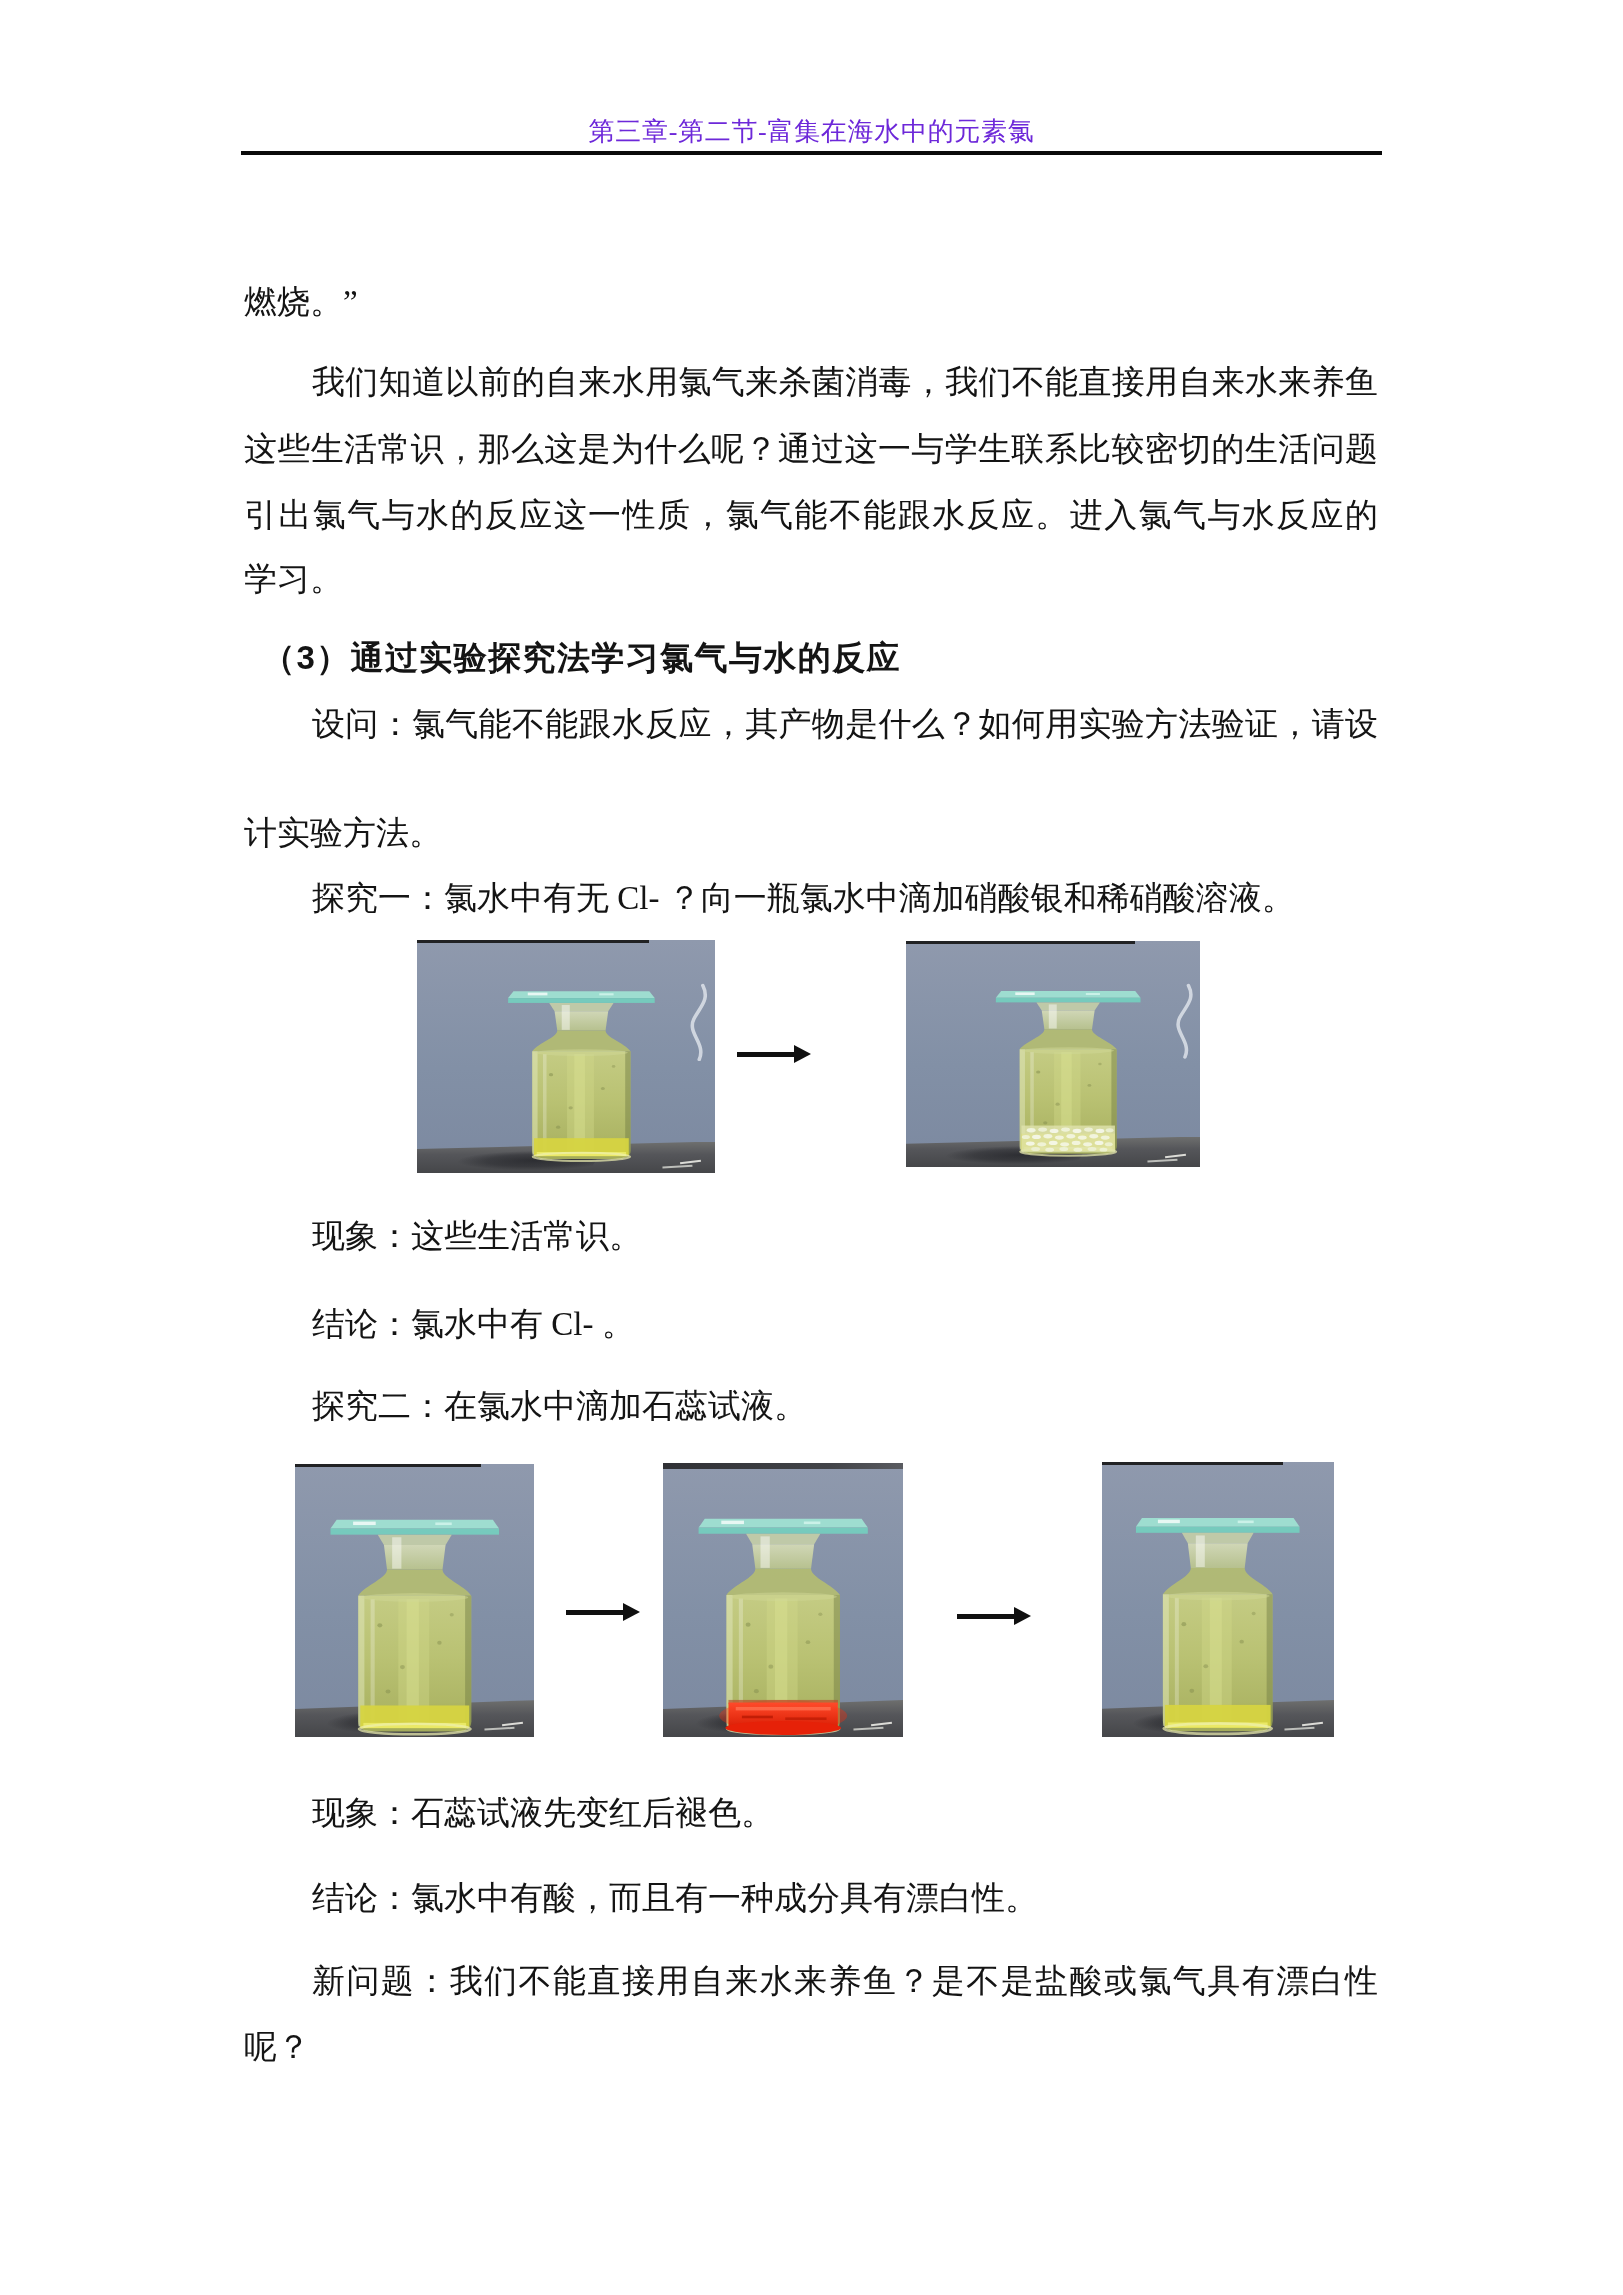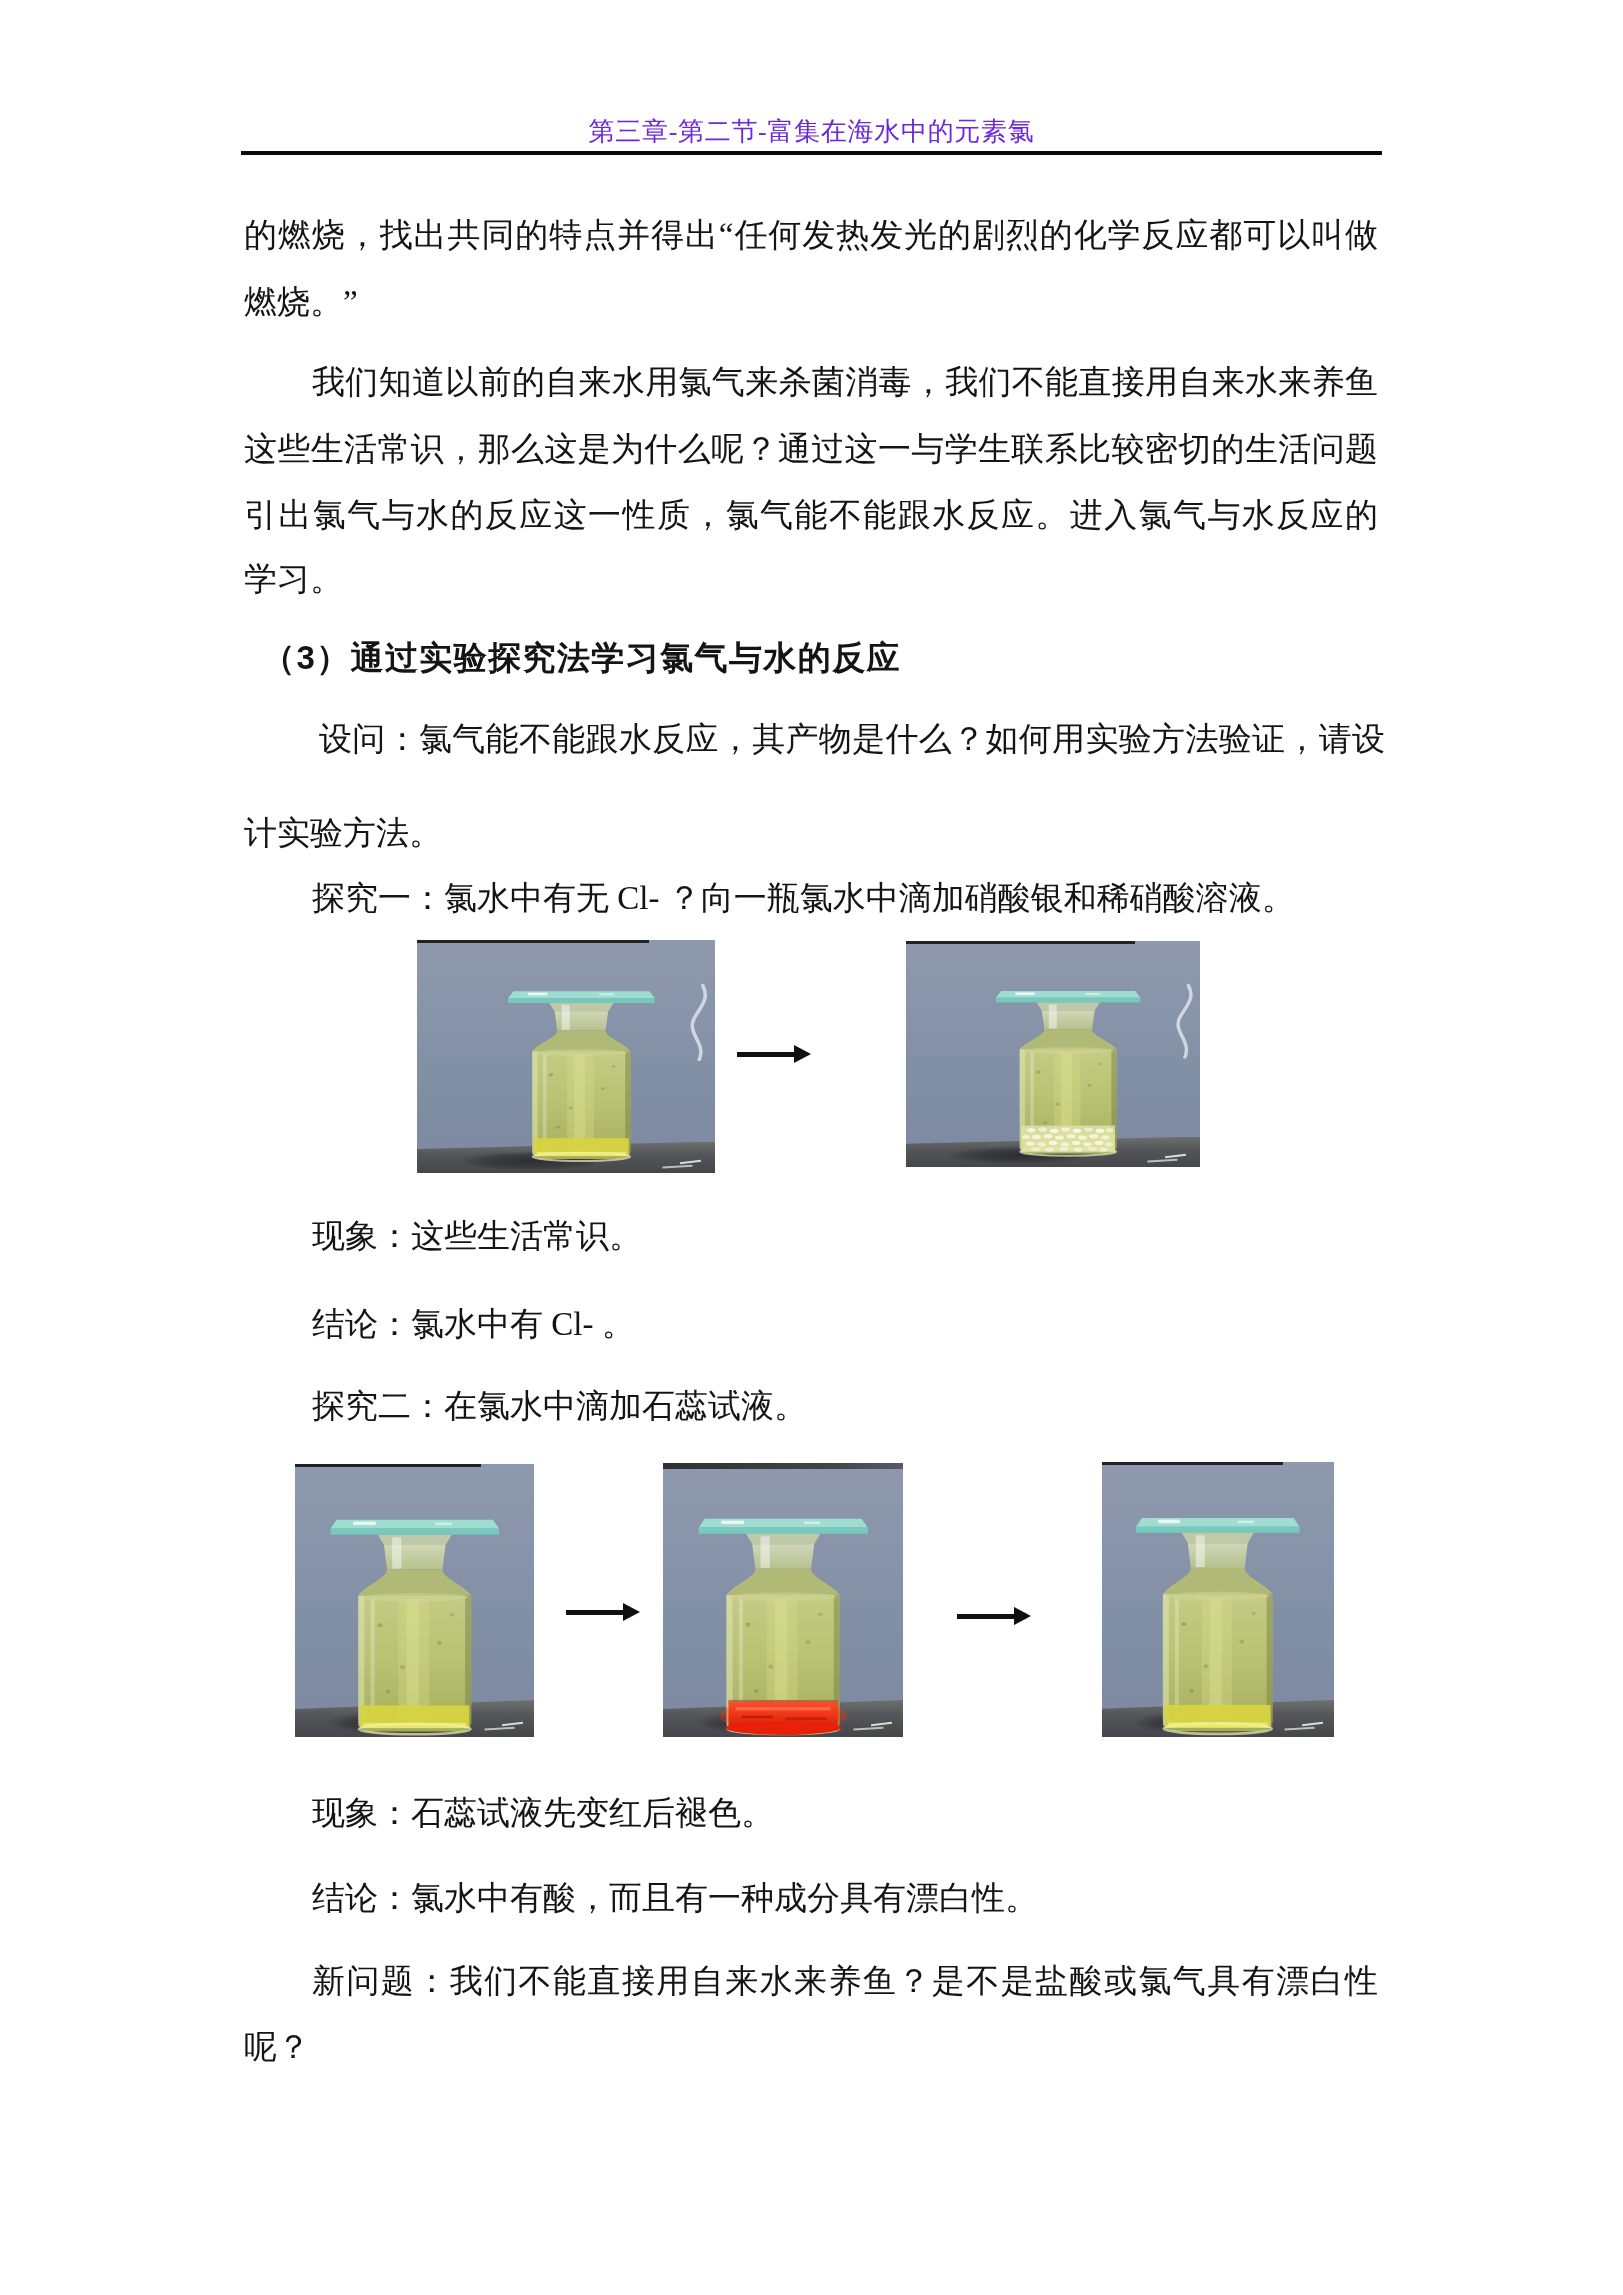--- a/index.html
+++ b/index.html
@@ -143,31 +143,30 @@
       <path d="M26,88 C34,70 12,58 20,42 C27,28 38,20 30,4" fill="none" stroke="#e8ecf2" stroke-width="4" stroke-linecap="round" opacity="0.75"></path>
     </symbol>
   </defs>
 </svg>
 
 <div class="page">
 
   <div class="hdr-title">第三章-第二节-富集在海水中的元素氯</div>
   <div class="hdr-rule"></div>
 
-  <div class="line just" style="left:244px;top:215px;width:1134px;">的燃烧，找出共同的特点并得出“任何发热发光的剧烈的化学反应都可以叫做</div>
   <div class="line" style="left:244px;top:282px;">燃烧。”</div>
 
   <div class="line just" style="left:312px;top:362px;width:1066px;">我们知道以前的自来水用氯气来杀菌消毒，我们不能直接用自来水来养鱼</div>
   <div class="line just" style="left:244px;top:429px;width:1134px;">这些生活常识，那么这是为什么呢？通过这一与学生联系比较密切的生活问题</div>
   <div class="line just" style="left:244px;top:495px;width:1134px;">引出氯气与水的反应这一性质，氯气能不能跟水反应。进入氯气与水反应的</div>
   <div class="line" style="left:244px;top:559px;">学习。</div>
 
   <div class="line bold-h" style="left:262px;top:638px;">（3）通过实验探究法学习氯气与水的反应</div>
 
-  <div class="line just" style="left:312px;top:719px;width:1066px;margin-left:7px;">设问：氯气能不能跟水反应，其产物是什么？如何用实验方法验证，请设</div>
+  <div class="line just" style="left:312px;top:704px;width:1066px;">设问：氯气能不能跟水反应，其产物是什么？如何用实验方法验证，请设</div>
   <div class="line" style="left:244px;top:779px;margin-top:34px;">计实验方法。</div>
 
   <div class="line" style="left:312px;top:878px;">探究一：氯水中有无 Cl- ？向一瓶氯水中滴加硝酸银和稀硝酸溶液。</div>
 
   <div class="photo" style="left:417px;top:940px;width:298px;height:233px;">
     <div class="sky"></div>
     <div class="tabletop"></div>
     <div class="bshadow"></div>
     <div class="edge-top"></div>
     <svg class="bottle r1" viewBox="0 0 200 260" preserveAspectRatio="none">

